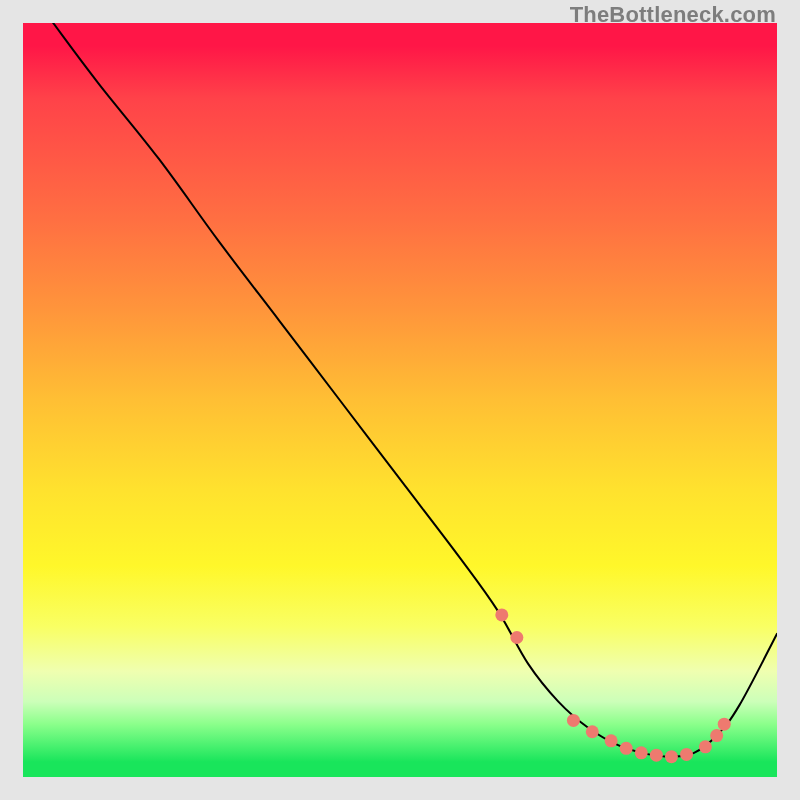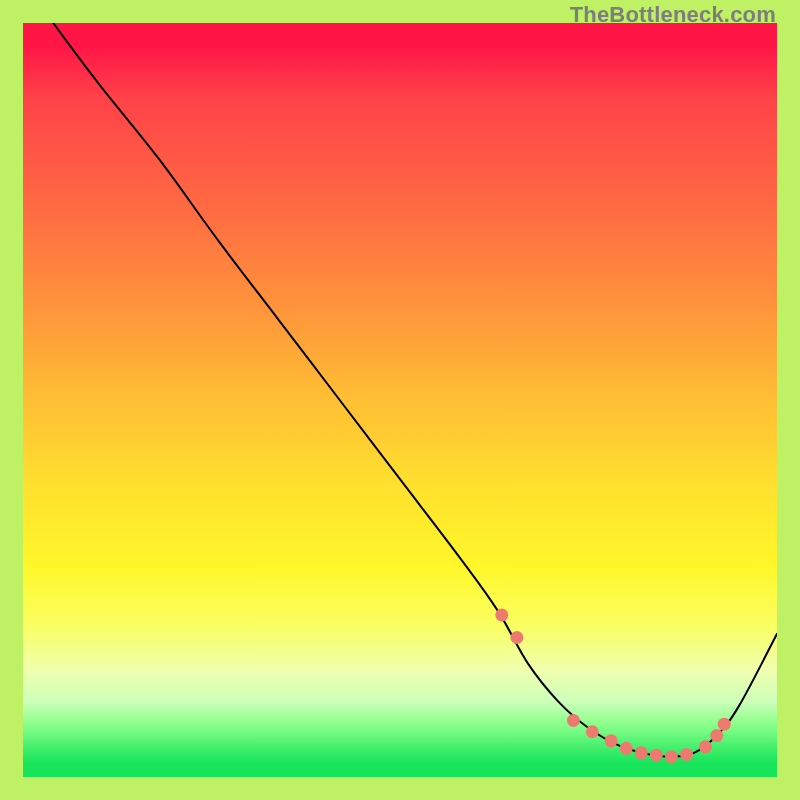--- a/index.html
+++ b/index.html
@@ -10,21 +10,21 @@
     background: #000;
     overflow: hidden;
     font-family: Arial, Helvetica, sans-serif;
   }
   .frame {
     position: absolute;
     left: 0;
     top: 0;
     width: 800px;
     height: 800px;
-    background: #bef264;
+    background: #e5e5e5;
   }
   .plot {
     position: absolute;
     left: 23px;
     top: 23px;
     width: 754px;
     height: 754px;
     
     background: linear-gradient(
       to bottom,

